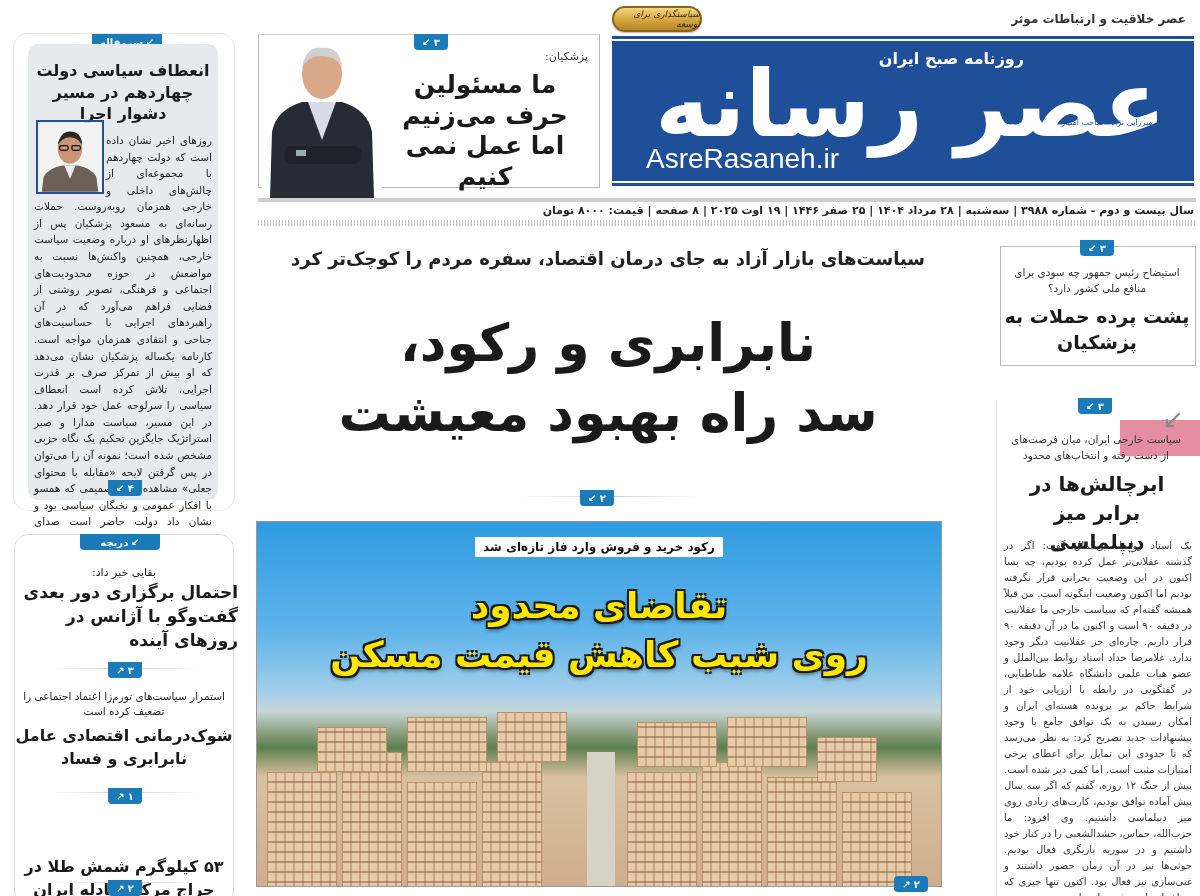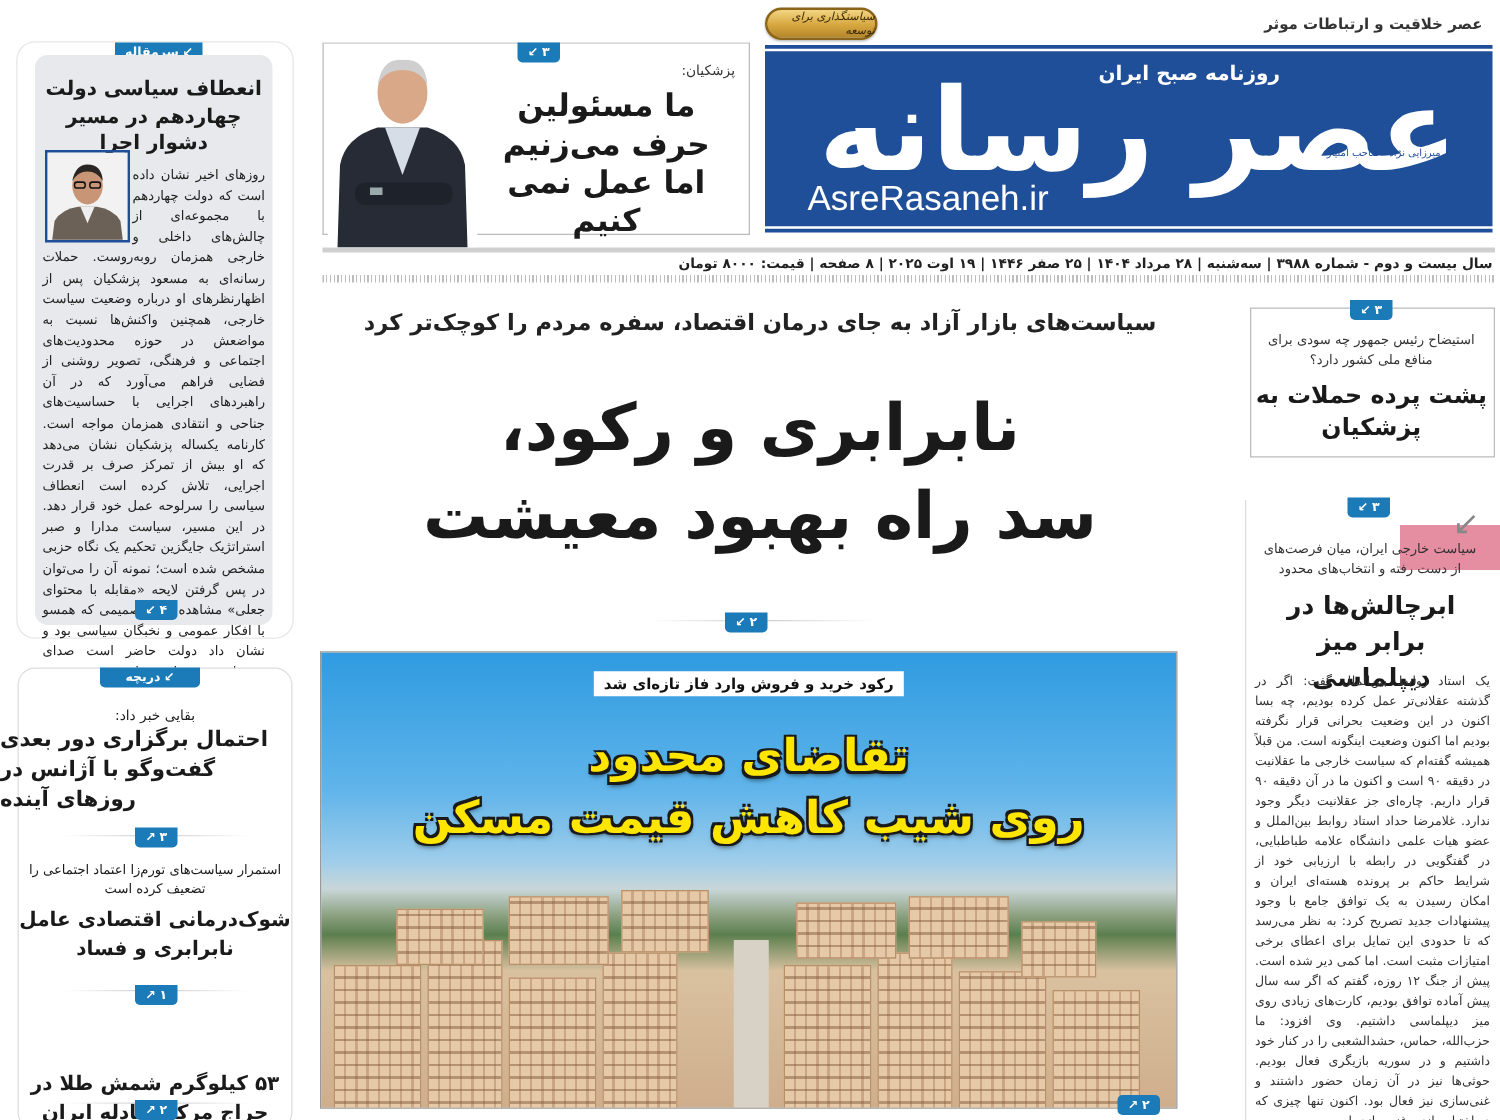--- a/index.html
+++ b/index.html
@@ -41,21 +41,21 @@
     box-shadow: 0 0 0 1px #e6e6e6; }
   .edit-inner { position: absolute; top: 44px; left: 28px; width: 190px; height: 456px; border-radius: 10px; background: #e8e9ec; }
   .edit-title { position: absolute; top: 60px; left: 32px; width: 182px; text-align: center; font-size: 16px; font-weight: bold; line-height: 1.35; }
   .edit-author { position: absolute; top: 118px; right: 20px; font-size: 8px; color: #1f4f98; }
   .edit-photo { position: absolute; top: 120px; left: 36px; width: 68px; height: 74px; border: 2px solid #1f4f98; }
   .edit-body { position: absolute; top: 132px; left: 34px; width: 178px; font-size: 10.5px; line-height: 1.58; text-align: justify; color: #222; }
   .edit-body .wrap-space { float: left; width: 72px; height: 64px; }
 
   .dar-card { position: absolute; top: 534px; left: 14px; width: 220px; height: 370px; border-radius: 14px; border: 1px solid #ddd; background: #fff; }
   .dar-kicker { position: absolute; top: 566px; left: 14px; width: 220px; text-align: center; font-size: 11px; }
-  .dar-head { position: absolute; top: 580px; left: 0; width: 220px; text-align: left; font-size: 17px; font-weight: bold; line-height: 1.42; }
+  .dar-head { position: absolute; top: 580px; left: 18px; width: 220px; text-align: right; font-size: 17px; font-weight: bold; line-height: 1.42; }
   .sep { position: absolute; height: 1px; background: linear-gradient(90deg, transparent, #ccc, transparent); }
   .dar-kicker2 { position: absolute; top: 689px; left: 14px; width: 220px; text-align: center; font-size: 10.5px; line-height: 1.4; }
   .dar-head2 { position: absolute; top: 724px; left: 14px; width: 220px; text-align: center; font-size: 16px; font-weight: bold; line-height: 1.45; }
   .dar-head3 { position: absolute; top: 817px; left: 14px; width: 220px; text-align: center; font-size: 16px; font-weight: bold; line-height: 1.45; margin-top: 38px; }
 
   
   .main-kicker { position: absolute; top: 248px; left: 258px; width: 700px; text-align: center; font-size: 18px; font-weight: bold; color: #222; }
   .main-head { position: absolute; top: 292px; left: 258px; width: 700px; text-align: center; font-size: 52px; font-weight: bold; line-height: 1.35; letter-spacing: 1px; margin-top: 16px; }
 
   

